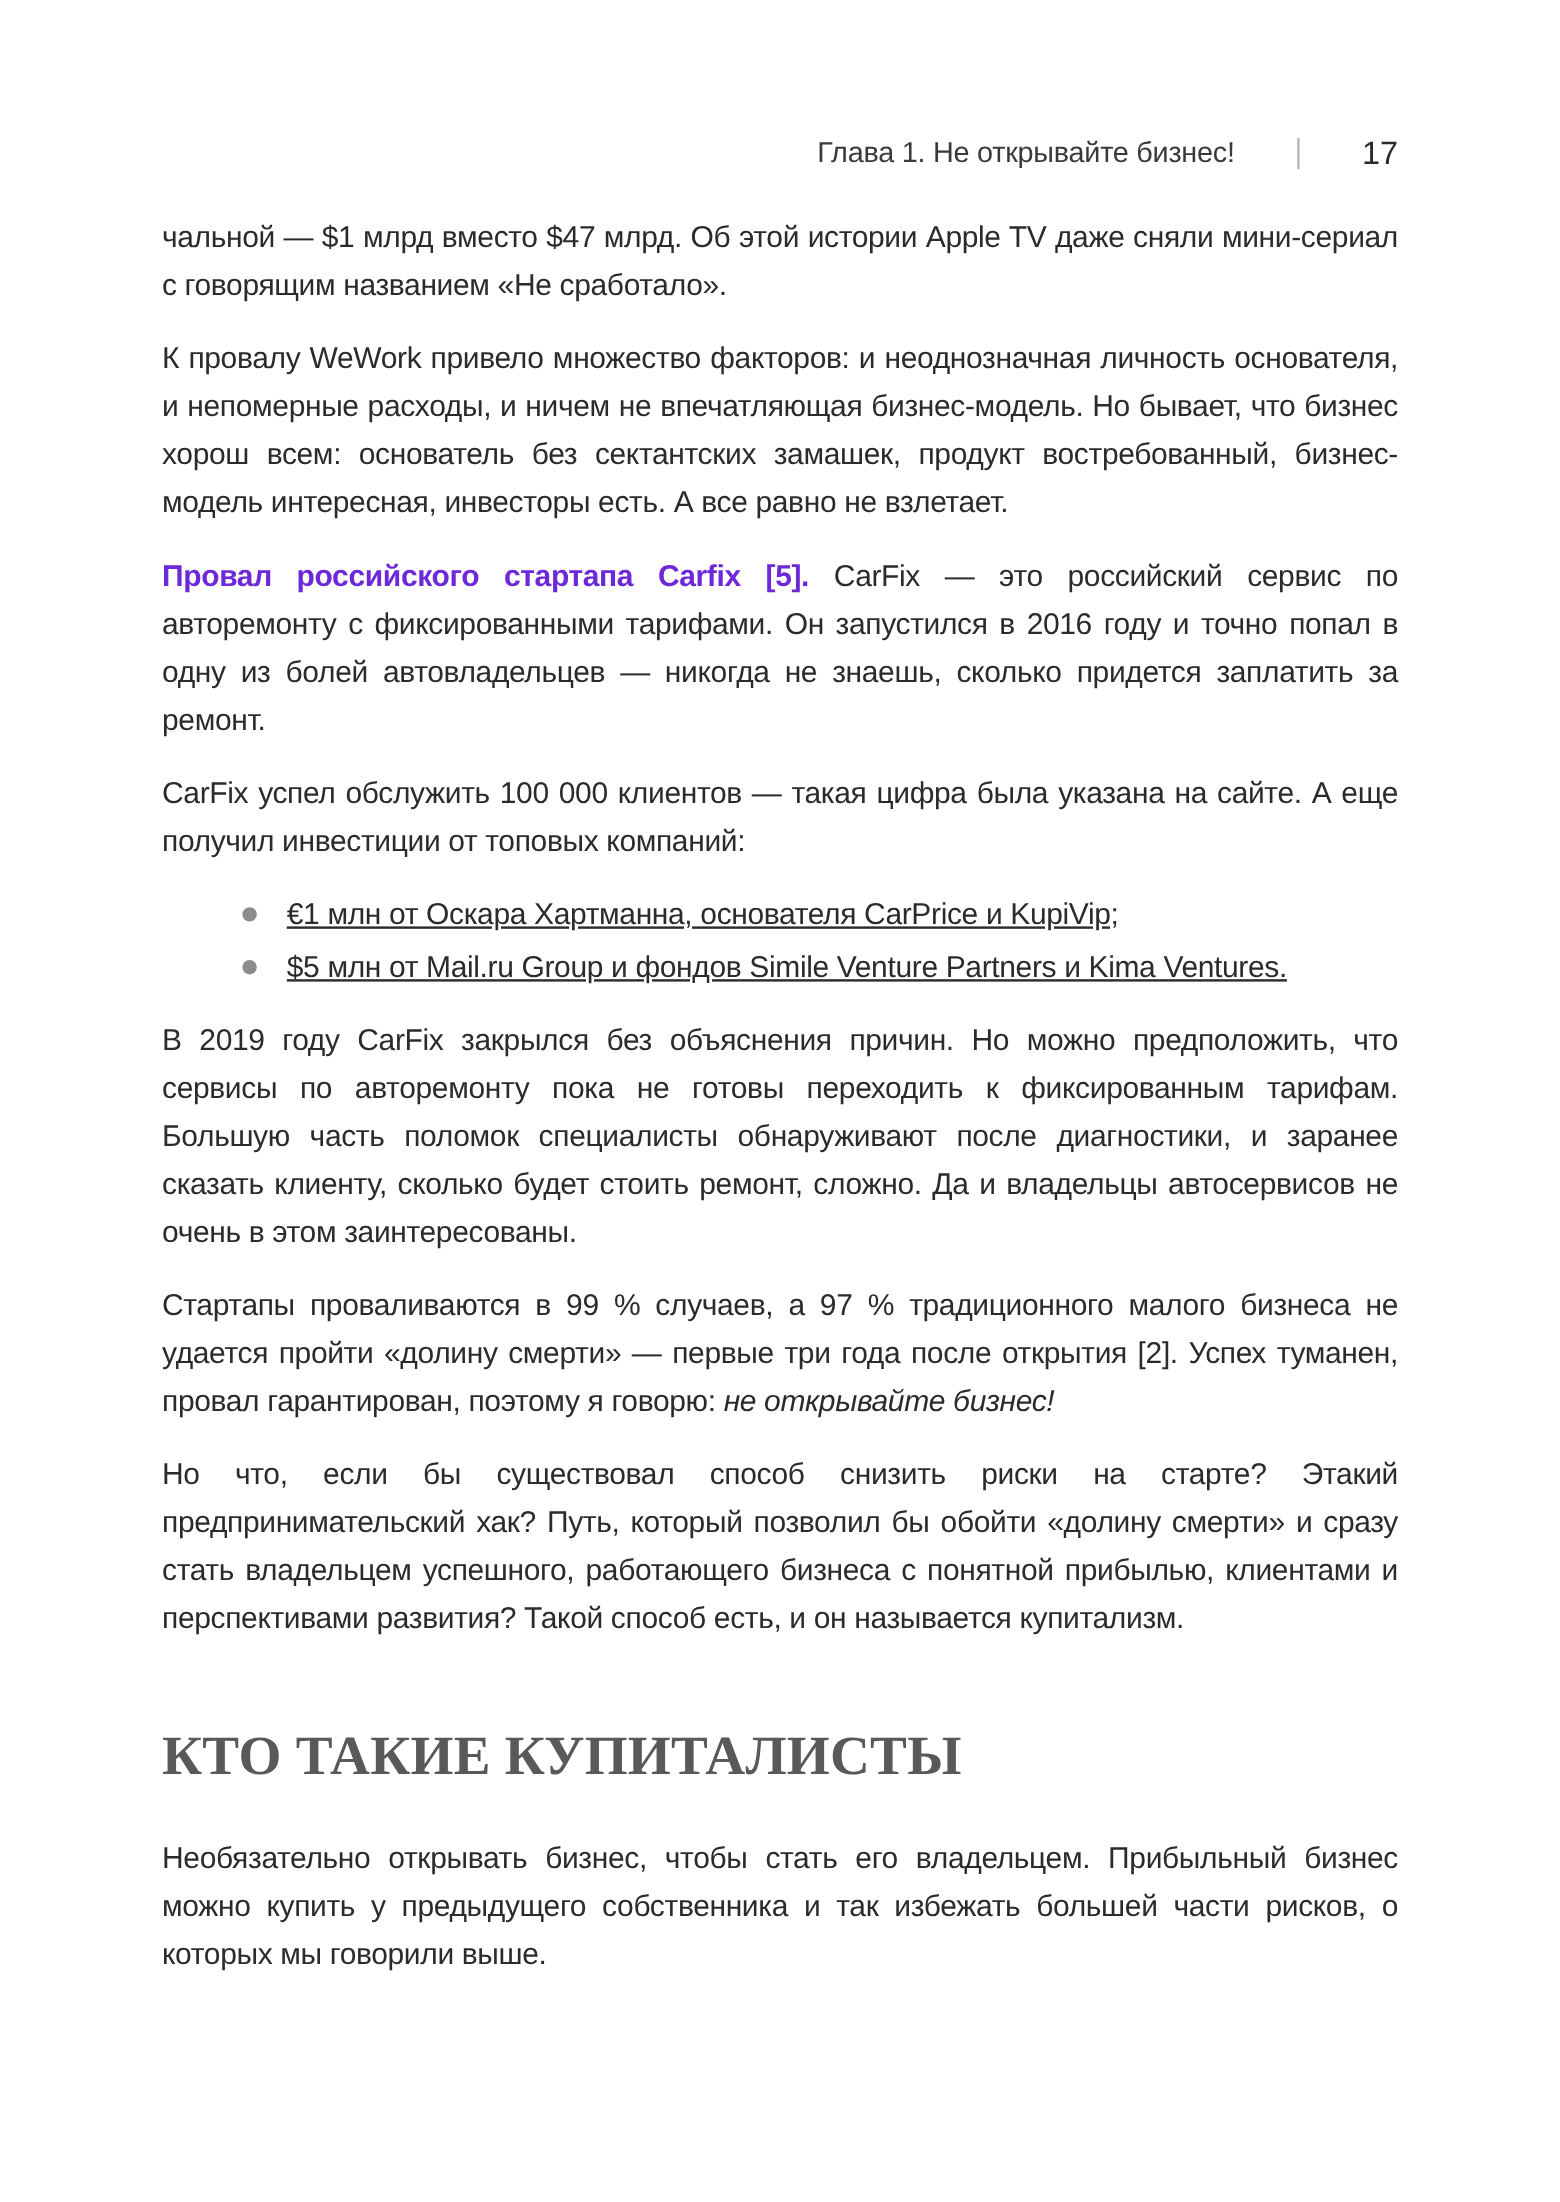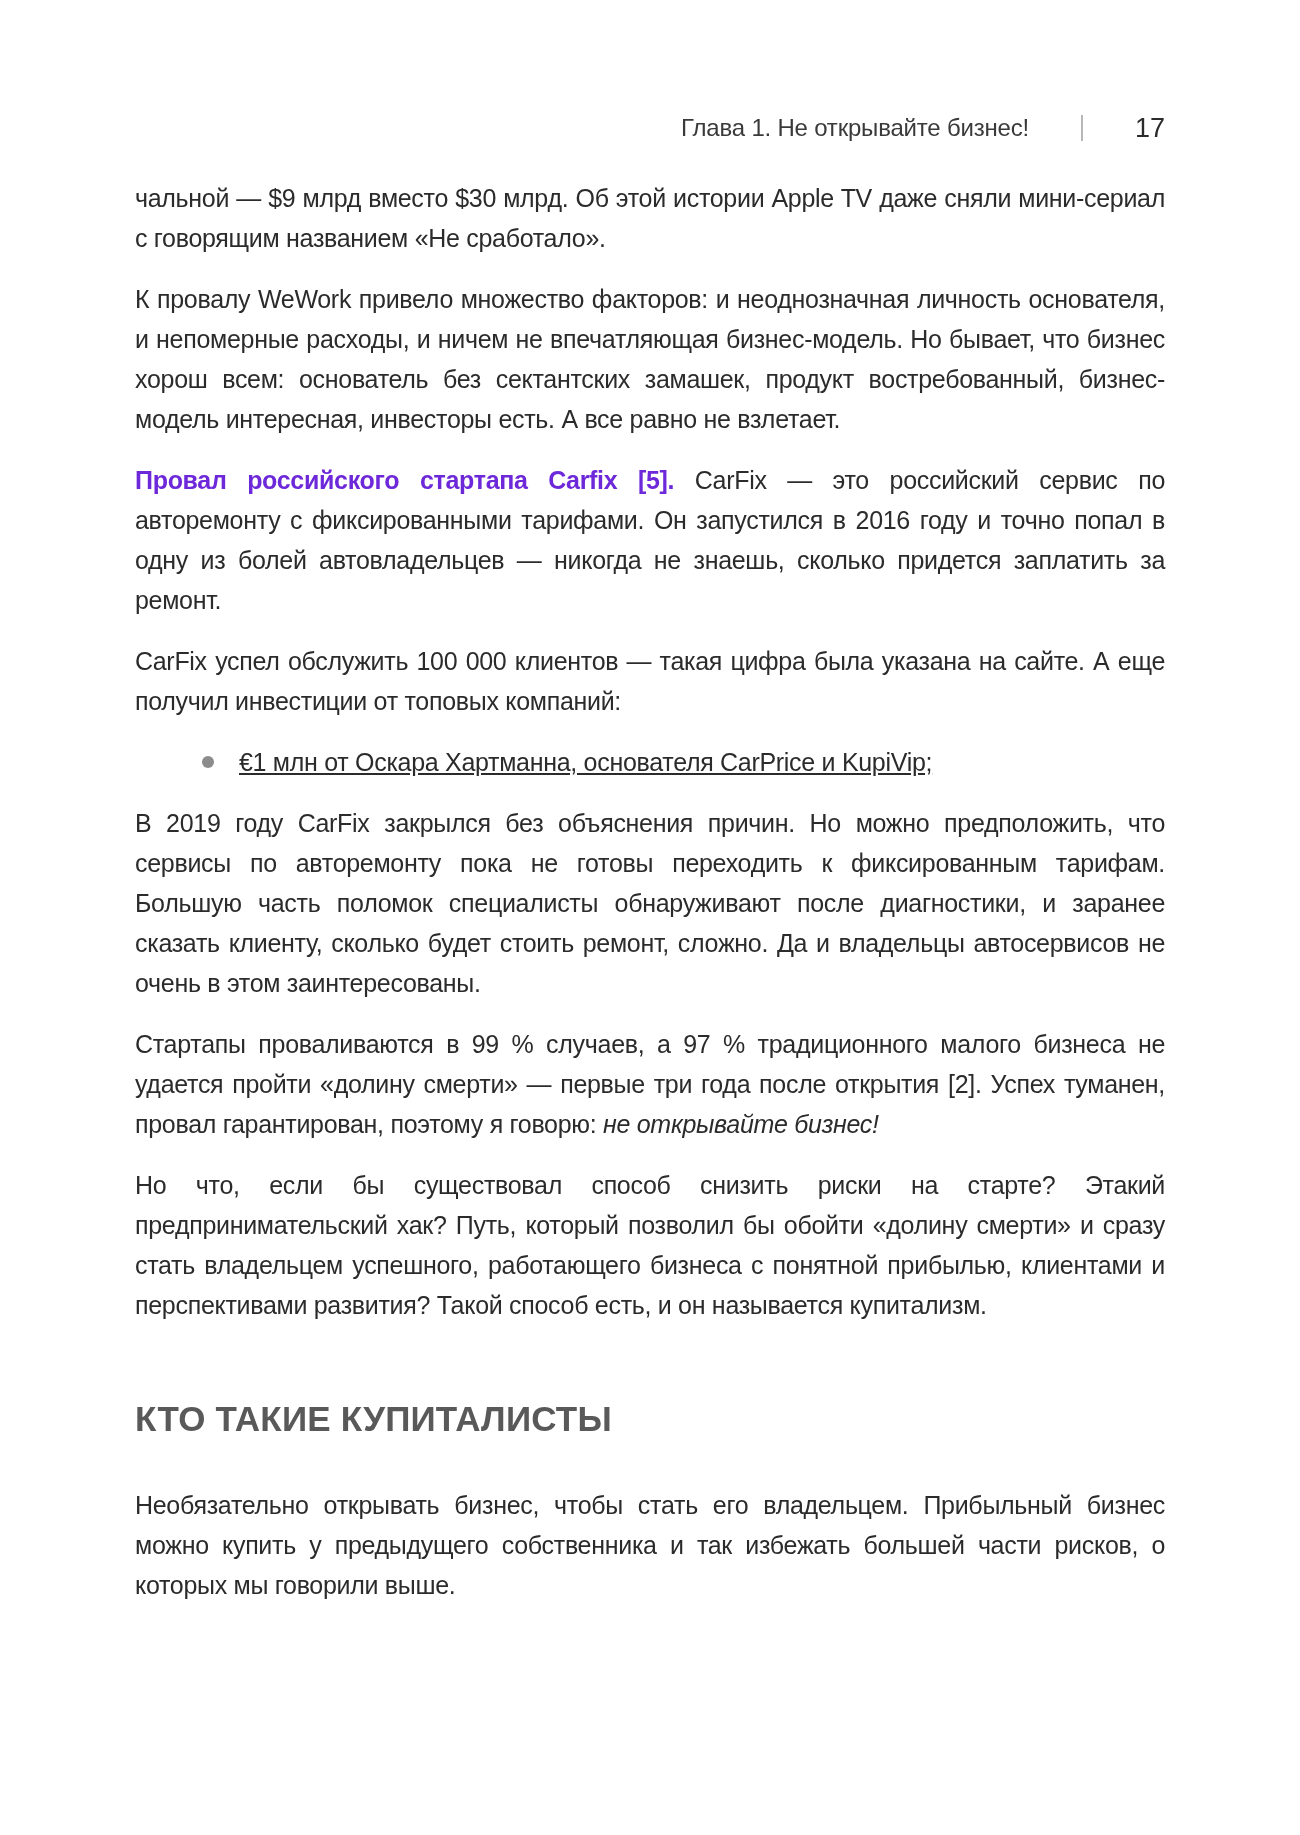--- a/index.html
+++ b/index.html
@@ -81,54 +81,59 @@
     flex: 0 0 auto;
     width: 12px;
     height: 12px;
     border-radius: 50%;
     background: #8c8c8c;
     margin: 14px 25px 0 0;
   }
   
   .section-heading {
     margin: 74px 0 46px 0;
-    font-size: 35px;
+    font-size: 46px;
     line-height: 40px;
     font-weight: 700;
     letter-spacing: 0.2px;
     color: #595959;
+    font-family: Liberation Serif, serif;
   }
 </style>
 </head>
 <body>
 
 <div class="page">
 
   <div class="page-header">
     <span class="running-title">Глава 1. Не открывайте бизнес!</span>
     <span class="header-divider"></span>
     <span class="page-number">17</span>
   </div>
 
   <div class="body-text">
 
-    <p>чальной — $9 млрд вместо $30 млрд. Об этой истории Apple TV даже сняли мини-сериал с говорящим названием «Не сработало».</p>
+    <p>чальной — $1 млрд вместо $47 млрд. Об этой истории Apple TV даже сняли мини-сериал с говорящим названием «Не сработало».</p>
 
     <p>К провалу WeWork привело множество факторов: и неоднозначная личность основателя, и непомерные расходы, и ничем не впечатляющая бизнес-модель. Но бывает, что бизнес хорош всем: основатель без сектантских замашек, продукт востребованный, бизнес-модель интересная, инвесторы есть. А все равно не взлетает.</p>
 
     <p>
       <span class="lead-bold">Провал российского стартапа Carfix [5].</span><span> CarFix — это российский сервис по авторемонту с фиксированными тарифами. Он запустился в 2016 году и точно попал в одну из болей автовладельцев — никогда не знаешь, сколько придется заплатить за ремонт.</span>
     </p>
 
     <p>CarFix успел обслужить 100 000 клиентов — такая цифра была указана на сайте. А еще получил инвестиции от топовых компаний:</p>
 
     <ul class="investors">
       <li>
         <span class="bullet-dot"></span>
         <span>€1 млн от Оскара Хартманна, основателя CarPrice и KupiVip;</span>
+      </li>
+      <li>
+        <span class="bullet-dot"></span>
+        <span>$5 млн от Mail.ru Group и фондов Simile Venture Partners и Kima Ventures.</span>
       </li>
     </ul>
 
     <p>В 2019 году CarFix закрылся без объяснения причин. Но можно предположить, что сервисы по авторемонту пока не готовы переходить к фиксированным тарифам. Большую часть поломок специалисты обнаруживают после диагностики, и заранее сказать клиенту, сколько будет стоить ремонт, сложно. Да и владельцы автосервисов не очень в этом заинтересованы.</p>
 
     <p>
       <span>Стартапы проваливаются в 99 % случаев, а 97 % традиционного малого бизнеса не удается пройти «долину смерти» — первые три года после открытия [2]. Успех туманен, провал гарантирован, поэтому я говорю: </span><span class="tail-italic">не открывайте бизнес!</span>
     </p>
 
     <p>Но что, если бы существовал способ снизить риски на старте? Этакий предпринимательский хак? Путь, который позволил бы обойти «долину смерти» и сразу стать владельцем успешного, работающего бизнеса с понятной прибылью, клиентами и перспективами развития? Такой способ есть, и он называется купитализм.</p>

